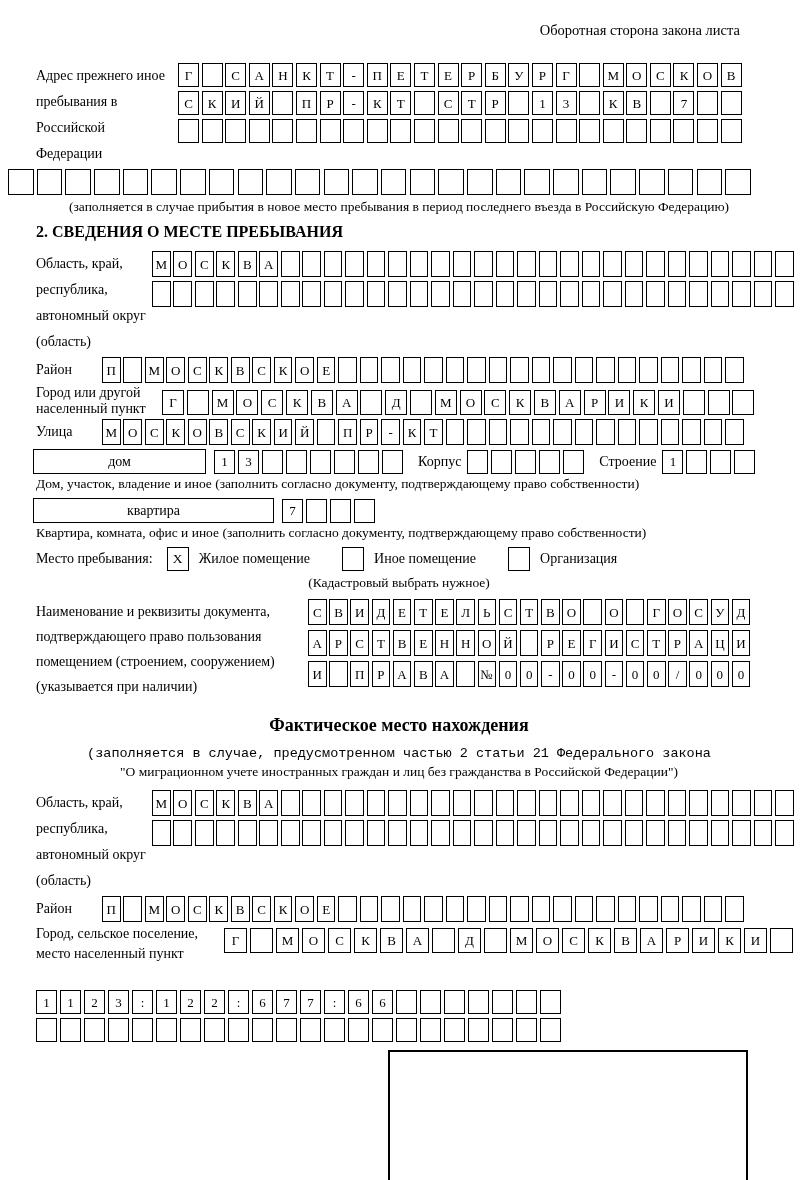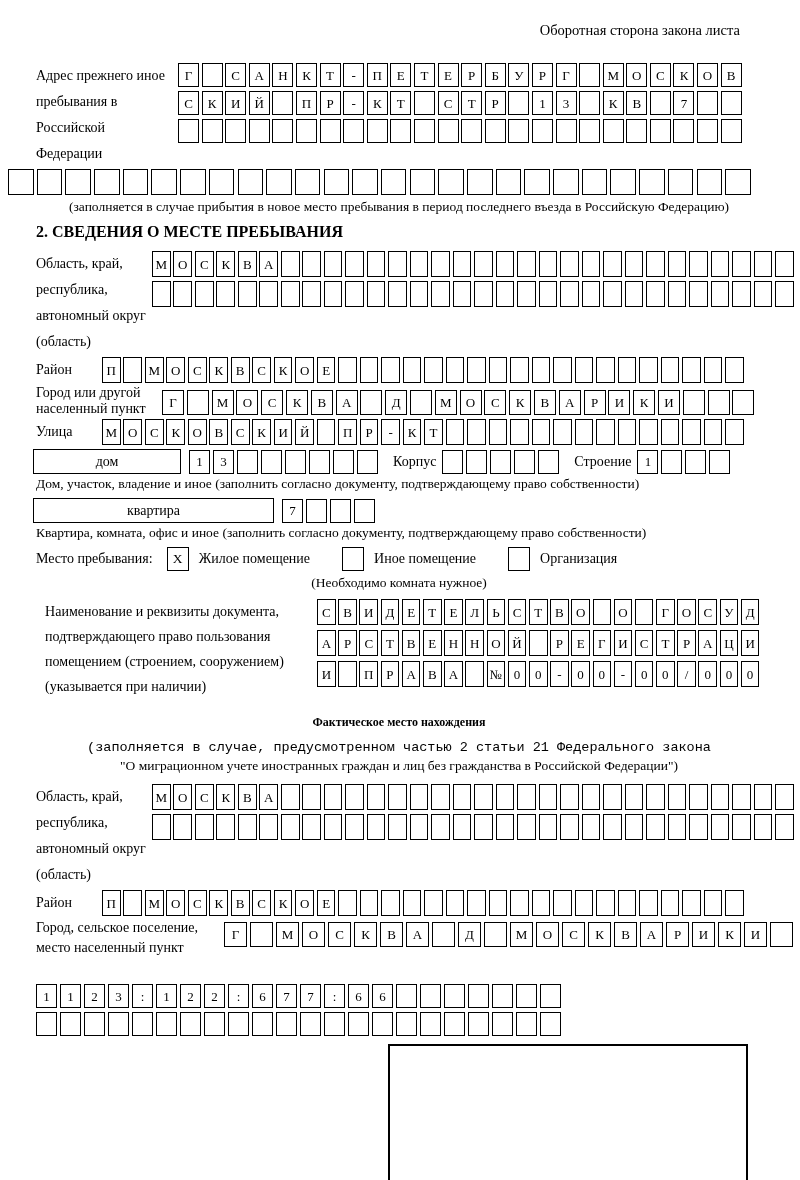--- a/index.html
+++ b/index.html
@@ -41,37 +41,37 @@
   .fullrow { margin-left: -28px; margin-top: 2px; }
 
   .center-note { text-align: center; font-size: 13.5px; margin: 4px 0 6px 0; }
   .sec-title { font-weight: bold; font-size: 16px; margin: 8px 0 10px 0; }
 
   .house-row, .apt-row { display: flex; align-items: center; margin: 4px 0 2px -3px; }
   .widebox {
     display: inline-flex; align-items: center; justify-content: center;
     border: 1.8px solid #000; height: 25px; font-size: 14px;
   }
-  .wb-house { width: 148px; margin-right: 8px; }
+  .wb-house { width: 173px; margin-right: 8px; }
   .wb-apt   { width: 241px; margin-right: 8px; }
   .inline-label { margin: 0 6px 0 12px; }
   .caption { font-size: 13.5px; margin: 2px 0 6px 0; }
 
   .stay-row { display: flex; align-items: center; margin: 6px 0 2px 0; }
   .checkbox {
     display: inline-flex; align-items: center; justify-content: center;
     width: 22px; height: 24px; border: 1.8px solid #000; font-size: 13.5px;
     margin: 0 10px 0 14px; flex: 0 0 auto;
   }
   .stay-opt { margin-right: 18px; }
 
-  .doc-block { margin-top: 8px; justify-content: flex-end; }
+  .doc-block { margin-top: 8px; }
   .doc-block .gridcol { gap: 5px; }
 
-  .fact-title { text-align: center; font-weight: bold; font-size: 12px; margin: 16px 0 10px 0; }
+  .fact-title { text-align: center; font-weight: bold; font-size: 18px; margin: 16px 0 10px 0; }
   .fact-note { text-align: center; font-size: 13.5px; margin: 0 0 3px 0; font-family: Liberation Mono, monospace; }
   .fact-note2 { text-align: center; font-size: 13.5px; margin: 0 0 10px 0; }
 
   .stamp-wrap { margin: 8px 0 0 352px; width: 404px; }
   .stamp-box { width: 360px; height: 175px; border: 2.2px solid #000; margin-bottom: 6px; }
 </style>
 </head>
 <body>
 
 <div class="page">
@@ -408,21 +408,21 @@
 
   <div class="stay-row">
     <span>Место пребывания:</span>
     <span class="checkbox">X</span>
     <span class="stay-opt">Жилое помещение</span>
     <span class="checkbox"></span>
     <span class="stay-opt">Иное помещение</span>
     <span class="checkbox"></span>
     <span class="stay-opt">Организация</span>
   </div>
-  <div class="center-note">(Необходимо комната нужное)</div>
+  <div class="center-note">(Кадастровый выбрать нужное)</div>
 
   <div class="field-row doc-block">
     <div class="label lw265" style="line-height:25px;">Наименование и реквизиты документа, подтверждающего право пользования помещением (строением, сооружением) (указывается при наличии)</div>
     <div class="gridcol">
       <div class="cells c21">
           <span class="cell">С</span>
           <span class="cell">В</span>
           <span class="cell">И</span>
           <span class="cell">Д</span>
           <span class="cell">Е</span>

